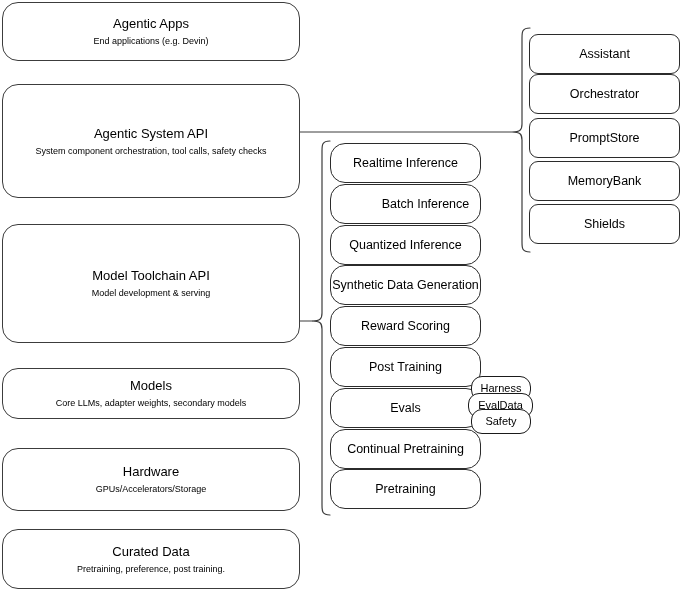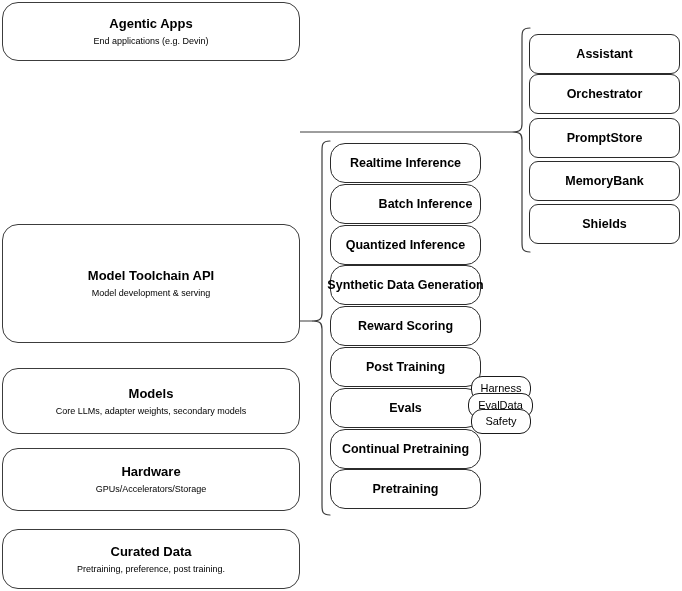--- a/index.html
+++ b/index.html
@@ -31,21 +31,20 @@
     flex-direction: column;
     align-items: center;
     justify-content: center;
     text-align: center;
   }
   .box .title {
     font-size: 13px;
     line-height: 16px;
     color: #000;
     white-space: nowrap;
-    font-weight: bold;
   }
   .box .subtitle {
     font-size: 9px;
     line-height: 12px;
     color: #000;
     margin-top: 3px;
     white-space: nowrap;
   }
 
   
@@ -95,27 +94,31 @@
 </head>
 <body>
 
 <div id="canvas">
 
   <div class="box layer" style="top:2px; height:59px;">
     <div class="title">Agentic Apps</div>
     <div class="subtitle">End applications (e.g. Devin)</div>
   </div>
 
+  <div class="box layer" style="top:84px; height:114px;">
+    <div class="title">Agentic System API</div>
+    <div class="subtitle">System component orchestration, tool calls, safety checks</div>
+  </div>
 
   <div class="box layer" style="top:224px; height:119px;">
     <div class="title">Model Toolchain API</div>
     <div class="subtitle">Model development &amp; serving</div>
   </div>
 
-  <div class="box layer" style="top:368px; height:66px;">
+  <div class="box layer" style="top:368px; height:51px;">
     <div class="title">Models</div>
     <div class="subtitle">Core LLMs, adapter weights, secondary models</div>
   </div>
 
   <div class="box layer" style="top:448px; height:63px;">
     <div class="title">Hardware</div>
     <div class="subtitle">GPUs/Accelerators/Storage</div>
   </div>
 
   <div class="box layer" style="top:529px; height:60px;">

